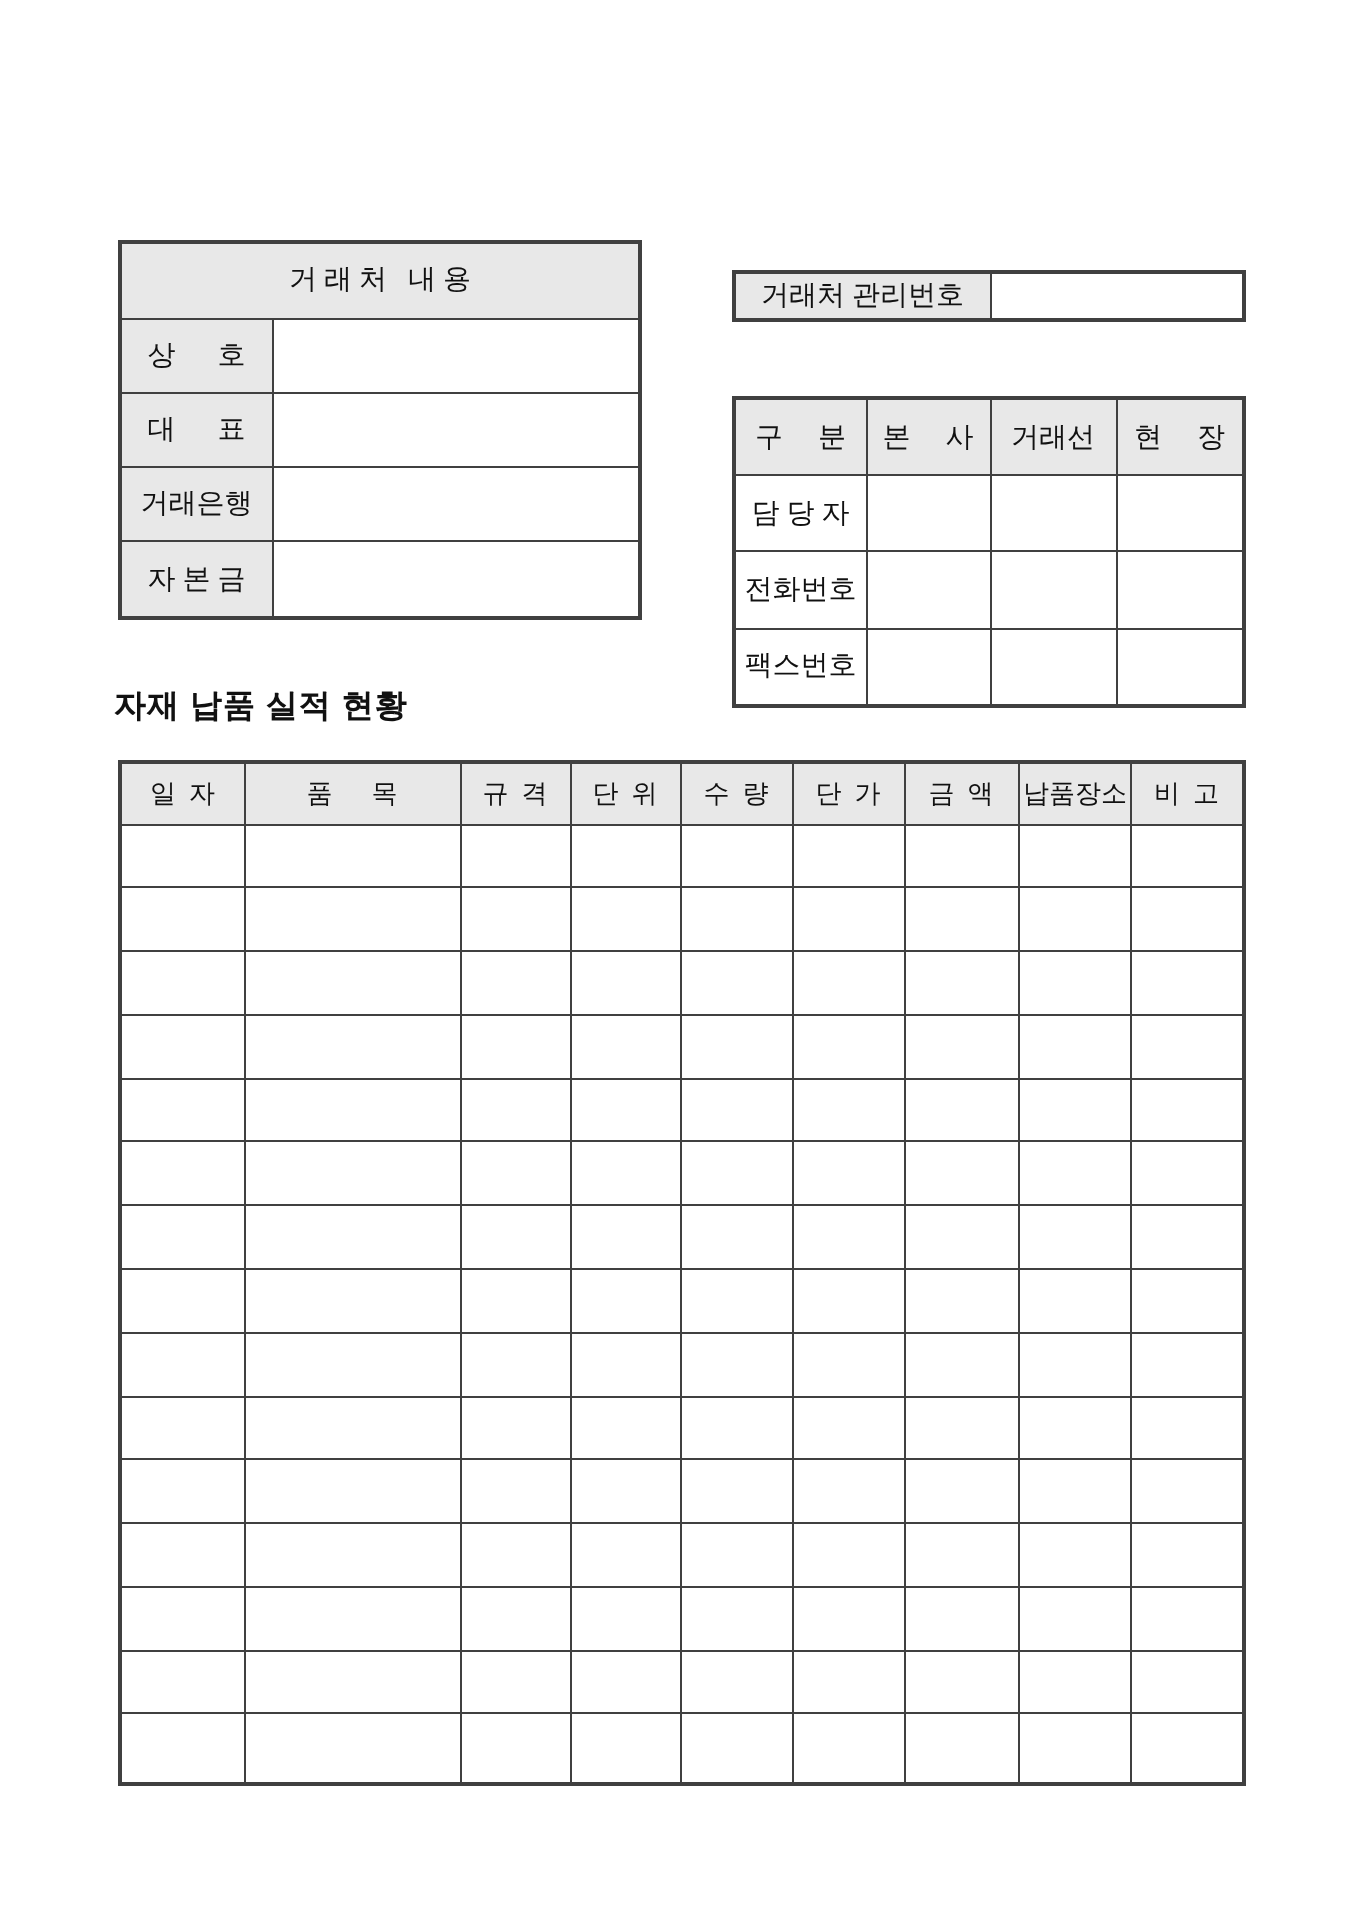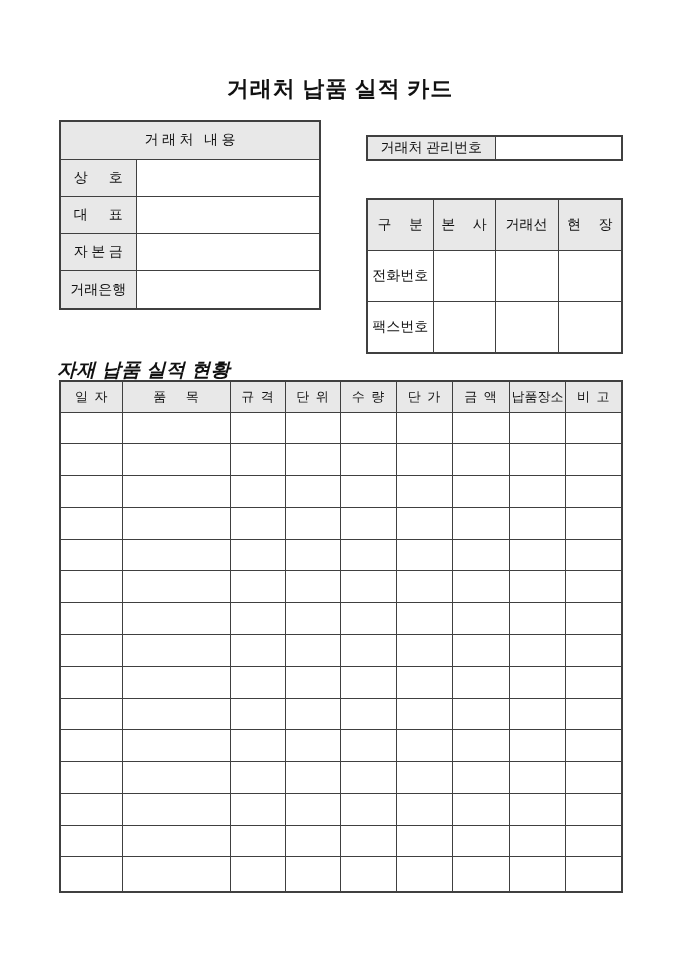--- a/index.html
+++ b/index.html
@@ -43,60 +43,58 @@
     vertical-align: middle;
     white-space: pre;
     overflow: hidden;
     padding: 2px;
   }
   .fill { background: var(--header-fill); }
   .client-table  { top: 120px; left: 59px;  width: 260px; height: 190px; }
   .mgmt-table    { top: 135px; left: 366px; width: 255px; height: 19px;  }
   .contact-table { top: 198px; left: 366px; width: 255px; height: 156px; }
   .section-heading {
-    position: absolute; top: 357px; left: 57px;
+    position: absolute; top: 343px; left: 57px;
     font-family: "Liberation Sans", "DejaVu Sans", sans-serif;
-    font-size: 19px; font-weight: bold;
+    font-size: 16px; font-weight: bold;
     letter-spacing: 0.5px;
     white-space: pre;
-    font-style: italic;
   }
   .delivery-table { top: 380px; left: 59px; width: 562px; height: 513px; }
   .delivery-table thead th { height: 31px; font-size: 13px; }
 </style>
 </head>
 <body>
 
 <div class="page">
 
-  <div class="doc-title">거래처 납품 실적 카드</div>
 
   <table class="client-table">
     <colgroup>
         <col style="width:76px">
         <col style="width:184px">
       </colgroup>
     <tbody>
         <tr>
       <th colspan="2" class="fill">거 래 처   내 용</th>
     </tr>
     <tr>
       <td class="fill">상      호</td>
       <td></td>
     </tr>
     <tr>
       <td class="fill">대      표</td>
       <td></td>
     </tr>
     <tr>
+      <td class="fill">거래은행</td>
+      <td></td>
+    </tr>
+    <tr>
       <td class="fill">자 본 금</td>
-      <td></td>
-    </tr>
-    <tr>
-      <td class="fill">거래은행</td>
       <td></td>
     </tr>
   </tbody>
     </table>
 
   <table class="mgmt-table">
     <colgroup>
         <col style="width:128px">
         <col style="width:127px">
       </colgroup>
@@ -114,20 +112,26 @@
         <col style="width:62px">
         <col style="width:63px">
         <col style="width:64px">
       </colgroup>
     <tbody>
         <tr>
       <th class="fill">구     분</th>
       <th class="fill">본     사</th>
       <th class="fill">거래선</th>
       <th class="fill">현     장</th>
+    </tr>
+    <tr>
+      <td>담 당 자</td>
+      <td></td>
+      <td></td>
+      <td></td>
     </tr>
     <tr>
       <td>전화번호</td>
       <td></td>
       <td></td>
       <td></td>
     </tr>
     <tr>
       <td>팩스번호</td>
       <td></td>

